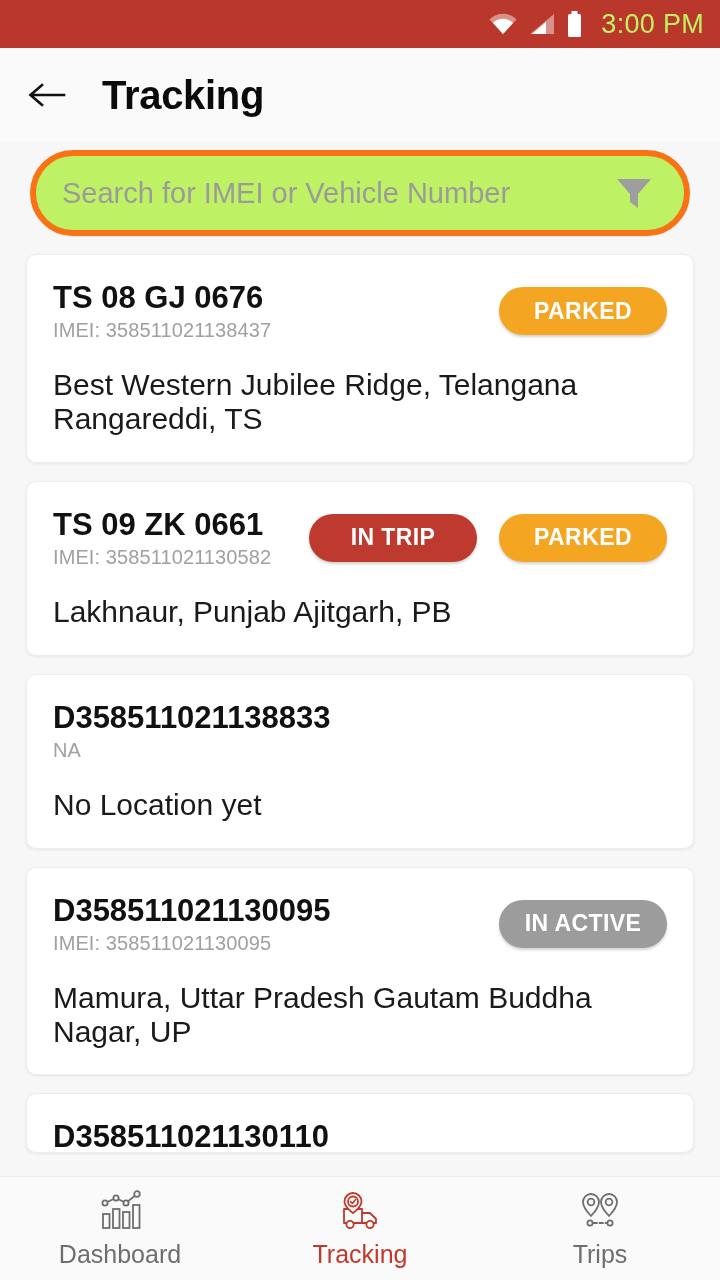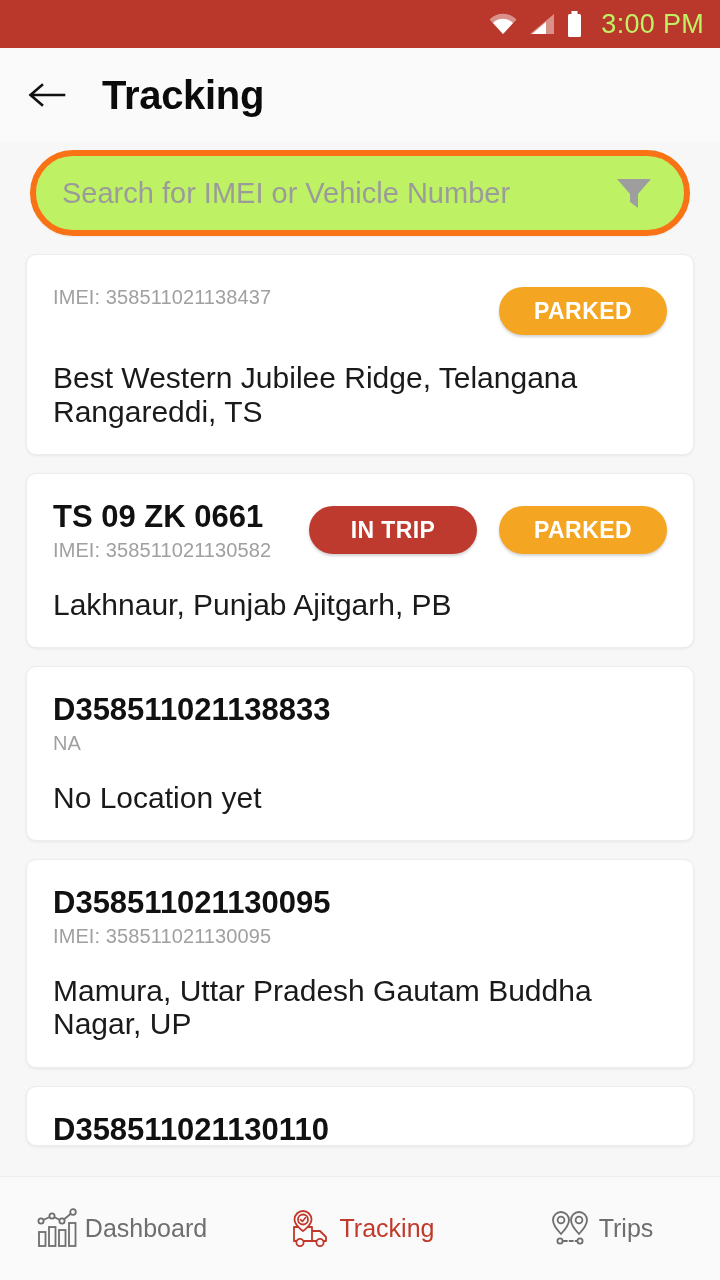--- a/index.html
+++ b/index.html
@@ -173,20 +173,21 @@
     width: 720px;
     height: 104px;
     background: #FAFAFA;
     border-top: 1px solid #EDEDED;
     display: flex;
     align-items: center;
   }
   .nav-item {
     flex: 1;
     display: flex;
+    flex-direction: column;
     align-items: center;
     justify-content: center;
     gap: 6px;
     cursor: pointer;
   }
   .nav-label {
     font-size: 25px;
     color: #6E6E6E;
   }
   .nav-item.active .nav-label { color: #C0392B; }
@@ -237,20 +238,21 @@
         </svg>
       </span>
     </div>
   </div>
 
   <div class="list">
 
     <div class="card">
       <div class="card-top">
         <div class="card-left">
+          <div class="vehicle-no">TS 08 GJ 0676</div>
           <div class="imei">IMEI: 358511021138437</div>
         </div>
         <div class="badges">
           <div class="badge parked">PARKED</div>
         </div>
       </div>
       <div class="address">Best Western Jubilee Ridge, Telangana Rangareddi, TS</div>
     </div>
 
     <div class="card">
@@ -275,20 +277,23 @@
         </div>
       </div>
       <div class="address">No Location yet</div>
     </div>
 
     <div class="card">
       <div class="card-top">
         <div class="card-left">
           <div class="vehicle-no">D358511021130095</div>
           <div class="imei">IMEI: 358511021130095</div>
+        </div>
+        <div class="badges">
+          <div class="badge inactive">IN ACTIVE</div>
         </div>
       </div>
       <div class="address">Mamura, Uttar Pradesh Gautam Buddha Nagar, UP</div>
     </div>
 
     <div class="card partial">
       <div class="card-top">
         <div class="card-left">
           <div class="vehicle-no">D358511021130110</div>
         </div>

